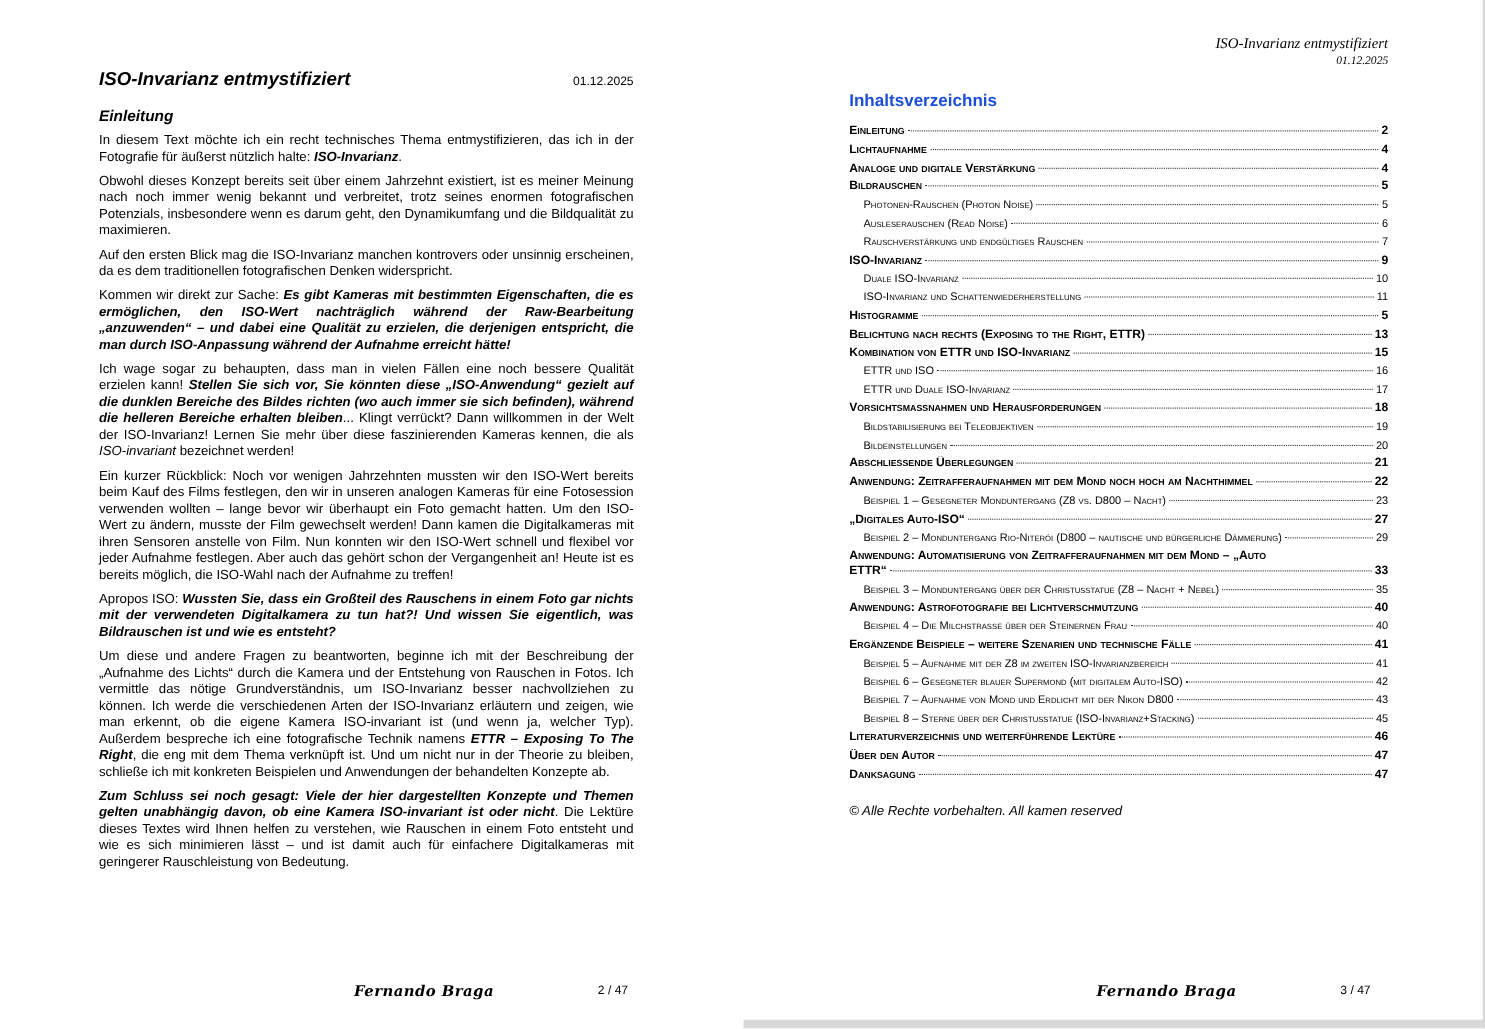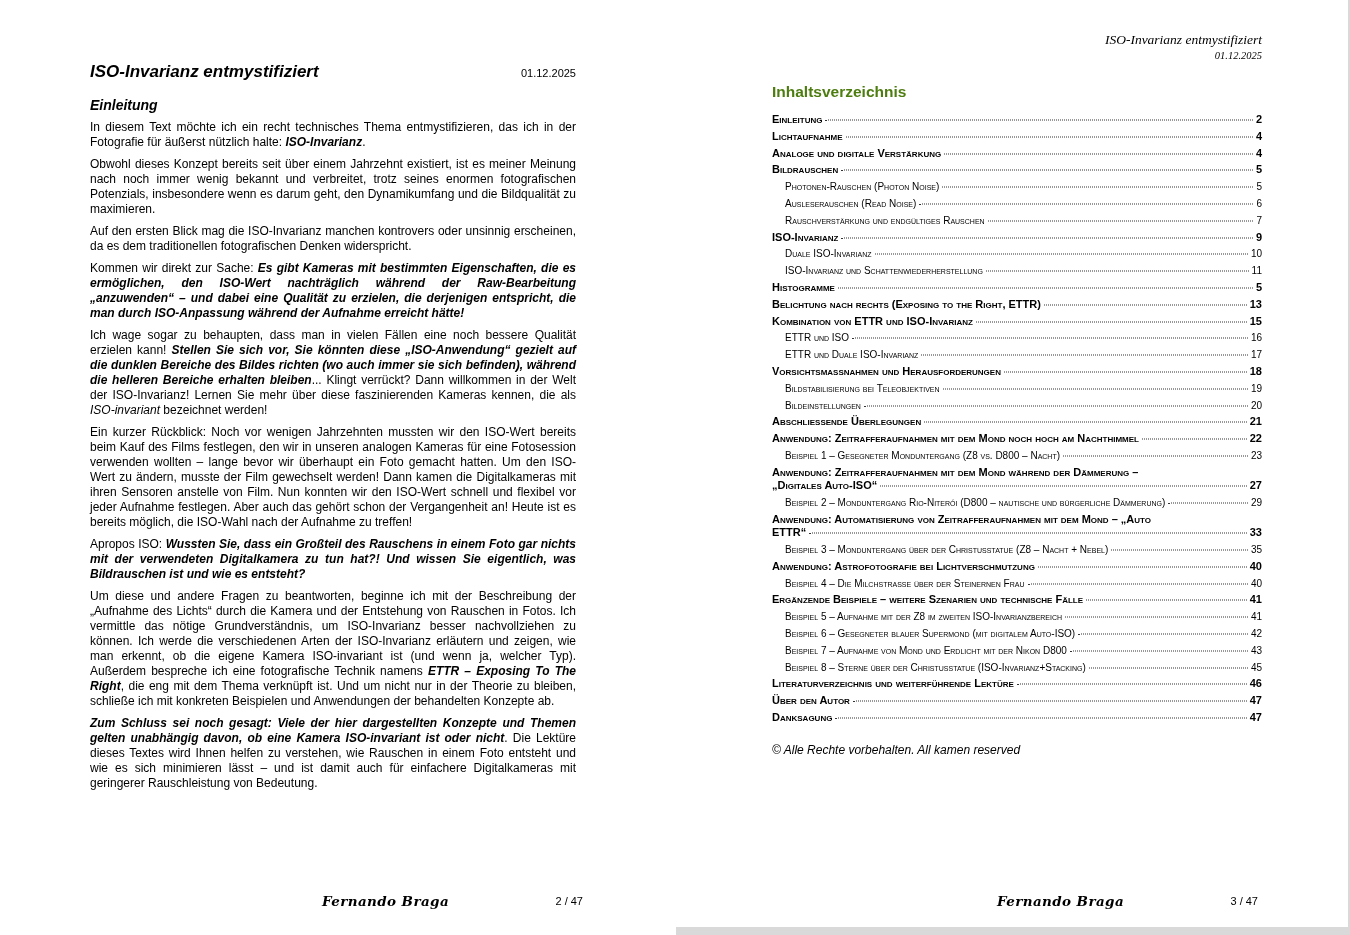--- a/index.html
+++ b/index.html
@@ -25,21 +25,21 @@
   .para { margin: 0 0 7px 0; font-size: 12px; line-height: 15px; text-align: justify; }
   .it { font-style: italic; }
   .bi { font-weight: bold; font-style: italic; }
 
   .footer-author {
     position: absolute; bottom: 26px; left: 0; width: 100%;
     text-align: center;
     font-family: "DejaVu Serif", serif; font-style: italic; font-weight: bold;
     font-size: 13.5px; letter-spacing: .4px; margin-left: 48px;
   }
-  .footer-page { position: absolute; bottom: 28px; right: 92px; font-size: 11px; }
+  .footer-page { position: absolute; bottom: 28px; right: 104px; font-size: 11px; }
 
   
   .hdr { text-align: right; font-family: "Liberation Serif", serif; font-style: italic; }
   .hdr-title { font-size: 13.5px; }
   .hdr-date  { font-size: 10.5px; margin-top: 2px; }
   .toc-heading { margin-top: 22px; font-size: 15.5px; font-weight: bold; }
   .toc-list { margin-top: 12px; }
   .toc-entry { font-variant: small-caps; }
   .toc-entry.lvl1 { font-size: 11px; font-weight: bold; margin-bottom: 3.4px; }
   .toc-entry.lvl2 { font-size: 10px; padding-left: 13px; margin-bottom: 3.4px; }
@@ -77,21 +77,21 @@
       </div>
     <div class="footer-author">Fernando Braga</div>
     <div class="footer-page">2 / 47</div>
   </div>
 
   <div class="page page-right">
     <div class="hdr">
       <div class="hdr-title">ISO-Invarianz entmystifiziert</div>
       <div class="hdr-date">01.12.2025</div>
     </div>
-    <div class="toc-heading" style="color: #4d7c0f;">Inhaltsverzeichnis</div>
+    <div class="toc-heading" style="color: #1d4ed8;">Inhaltsverzeichnis</div>
     <div class="toc-list">
         <div class="toc-entry lvl1">
           <div class="toc-row">
             <span class="toc-label">Einleitung</span>
             <span class="toc-leader"></span>
             <span class="toc-page">2</span>
           </div>
         </div>
         <div class="toc-entry lvl1">
           <div class="toc-row">
@@ -227,23 +227,20 @@
           </div>
         </div>
         <div class="toc-entry lvl2">
           <div class="toc-row">
             <span class="toc-label">Beispiel 1 – Gesegneter Monduntergang (Z8 vs. D800 – Nacht)</span>
             <span class="toc-leader"></span>
             <span class="toc-page">23</span>
           </div>
         </div>
         <div class="toc-entry lvl1">
-          <div class="toc-row">
-            <span class="toc-label">Anwendung: Zeitrafferaufnahmen mit dem Mond während der Dämmerung –</span>
-          </div>
           <div class="toc-row">
             <span class="toc-label">„Digitales Auto-ISO“</span>
             <span class="toc-leader"></span>
             <span class="toc-page">27</span>
           </div>
         </div>
         <div class="toc-entry lvl2">
           <div class="toc-row">
             <span class="toc-label">Beispiel 2 – Monduntergang Rio-Niterói (D800 – nautische und bürgerliche Dämmerung)</span>
             <span class="toc-leader"></span>

